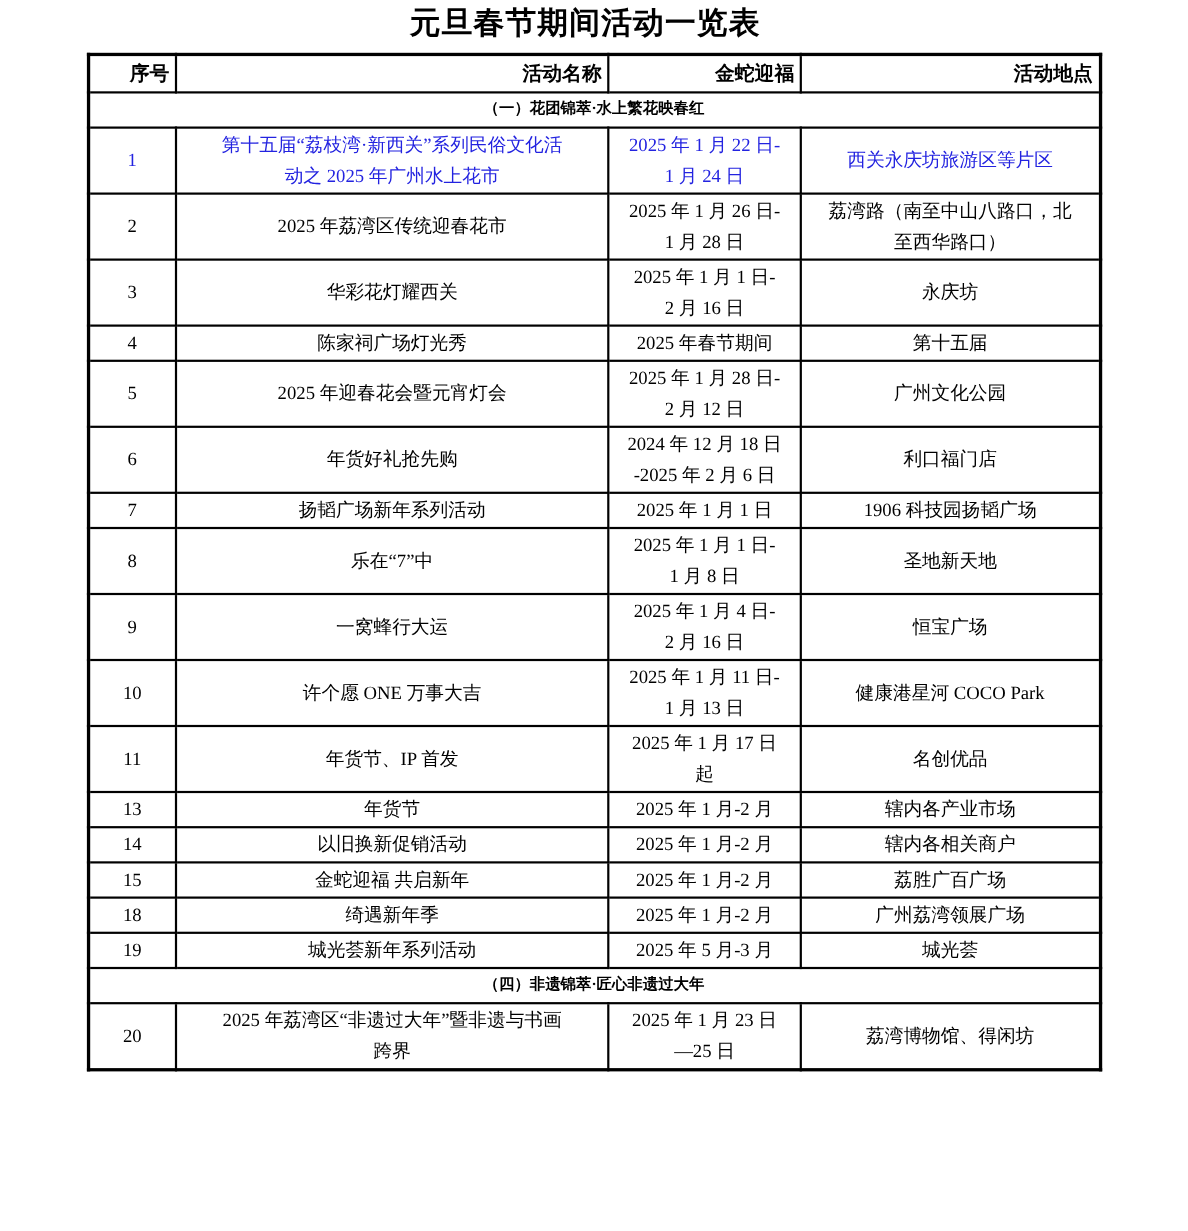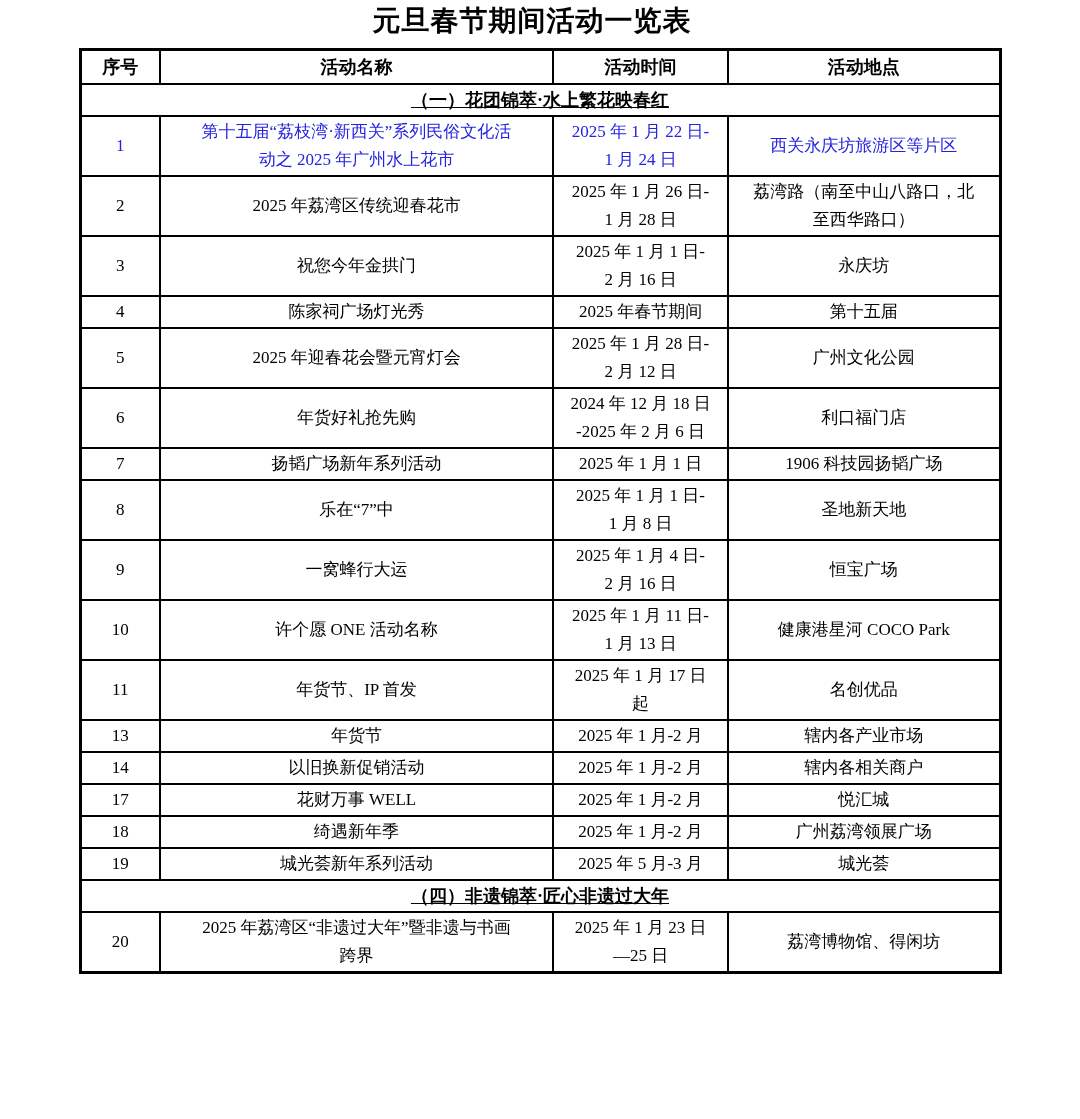--- a/index.html
+++ b/index.html
@@ -38,27 +38,27 @@
     padding: 1px 5px;
     font-size: 17px;
     line-height: 28px;
     white-space: pre-line;
     overflow: hidden;
   }
   th {
     font-weight: bold;
     font-size: 18px;
     height: 34px;
+    text-align: right;
   }
   tr.section-row td {
     font-weight: bold;
-    font-size: 18px;
+    font-size: 14px;
     height: 31px;
     white-space: normal;
-    text-decoration: underline;
   }
   tr.activity-row td { height: 29px; }
   tr.highlight td { color: var(--link-color, #2323e0); }
 </style>
 </head>
 <body>
 
 <div class="page">
   <h1 class="doc-title">元旦春节期间活动一览表</h1>
 
@@ -66,21 +66,21 @@
     <colgroup>
       <col class="c-no">
       <col class="c-name">
       <col class="c-time">
       <col class="c-place">
     </colgroup>
     <thead>
       <tr>
         <th>序号</th>
         <th>活动名称</th>
-        <th>活动时间</th>
+        <th>金蛇迎福</th>
         <th>活动地点</th>
       </tr>
     </thead>
     <tbody>
         <tr class="section-row">
           <td colspan="4">（一）花团锦萃·水上繁花映春红</td>
         </tr>
         <tr class="activity-row highlight">
           <td>1</td>
           <td>第十五届“荔枝湾·新西关”系列民俗文化活
@@ -92,21 +92,21 @@
         <tr class="activity-row">
           <td>2</td>
           <td>2025 年荔湾区传统迎春花市</td>
           <td>2025 年 1 月 26 日-
 1 月 28 日</td>
           <td>荔湾路（南至中山八路口，北
 至西华路口）</td>
         </tr>
         <tr class="activity-row">
           <td>3</td>
-          <td>祝您今年金拱门</td>
+          <td>华彩花灯耀西关</td>
           <td>2025 年 1 月 1 日-
 2 月 16 日</td>
           <td>永庆坊</td>
         </tr>
         <tr class="activity-row">
           <td>4</td>
           <td>陈家祠广场灯光秀</td>
           <td>2025 年春节期间</td>
           <td>第十五届</td>
         </tr>
@@ -139,21 +139,21 @@
         </tr>
         <tr class="activity-row">
           <td>9</td>
           <td>一窝蜂行大运</td>
           <td>2025 年 1 月 4 日-
 2 月 16 日</td>
           <td>恒宝广场</td>
         </tr>
         <tr class="activity-row">
           <td>10</td>
-          <td>许个愿 ONE 活动名称</td>
+          <td>许个愿 ONE 万事大吉</td>
           <td>2025 年 1 月 11 日-
 1 月 13 日</td>
           <td>健康港星河 COCO Park</td>
         </tr>
         <tr class="activity-row">
           <td>11</td>
           <td>年货节、IP 首发</td>
           <td>2025 年 1 月 17 日
 起</td>
           <td>名创优品</td>
@@ -164,24 +164,24 @@
           <td>2025 年 1 月-2 月</td>
           <td>辖内各产业市场</td>
         </tr>
         <tr class="activity-row">
           <td>14</td>
           <td>以旧换新促销活动</td>
           <td>2025 年 1 月-2 月</td>
           <td>辖内各相关商户</td>
         </tr>
         <tr class="activity-row">
-          <td>17</td>
-          <td>花财万事 WELL</td>
-          <td>2025 年 1 月-2 月</td>
-          <td>悦汇城</td>
+          <td>15</td>
+          <td>金蛇迎福 共启新年</td>
+          <td>2025 年 1 月-2 月</td>
+          <td>荔胜广百广场</td>
         </tr>
         <tr class="activity-row">
           <td>18</td>
           <td>绮遇新年季</td>
           <td>2025 年 1 月-2 月</td>
           <td>广州荔湾领展广场</td>
         </tr>
         <tr class="activity-row">
           <td>19</td>
           <td>城光荟新年系列活动</td>

